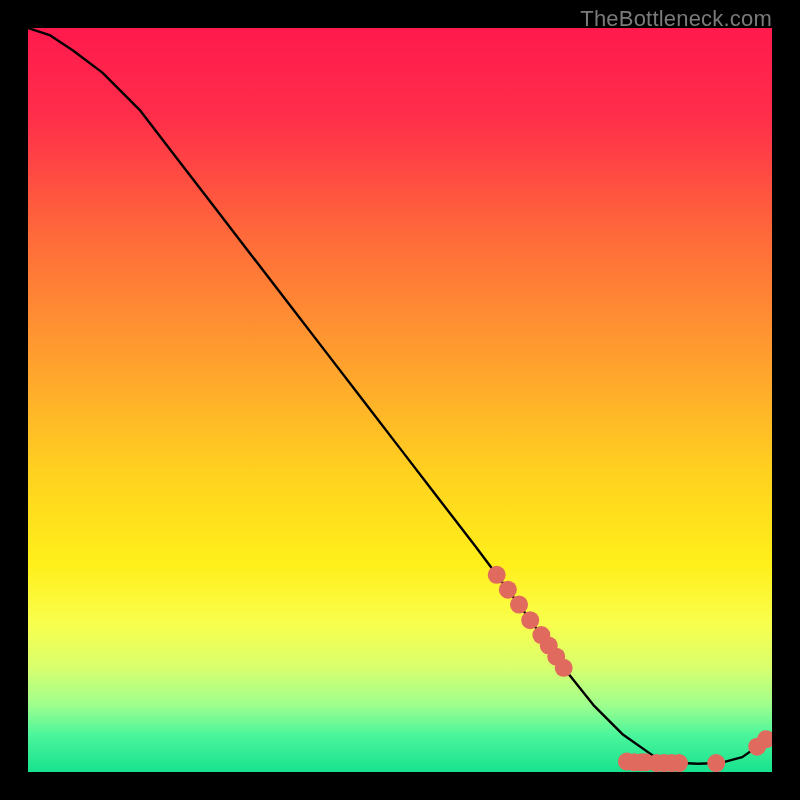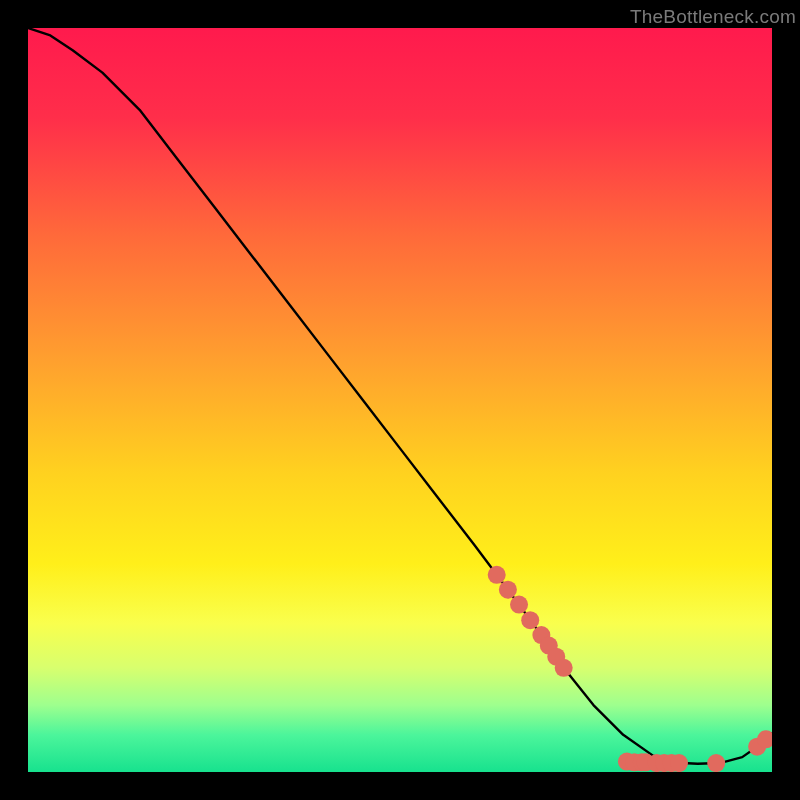--- a/index.html
+++ b/index.html
@@ -20,26 +20,27 @@
   .plot {
     position: absolute;
     left: 28px;
     top: 28px;
     width: 744px;
     height: 744px;
   }
   .watermark {
     position: absolute;
     top: 6px;
-    right: 4px;
+    right: 28px;
     color: #7a7a7a;
-    font-size: 19px;
+    font-size: 22px;
     font-weight: 500;
     letter-spacing: 0.2px;
     user-select: none;
+    text-decoration: underline;
   }
   svg { display: block; }
 </style>
 </head>
 <body>
 
 <div class="stage">
 
   <div class="watermark">TheBottleneck.com</div>
 

